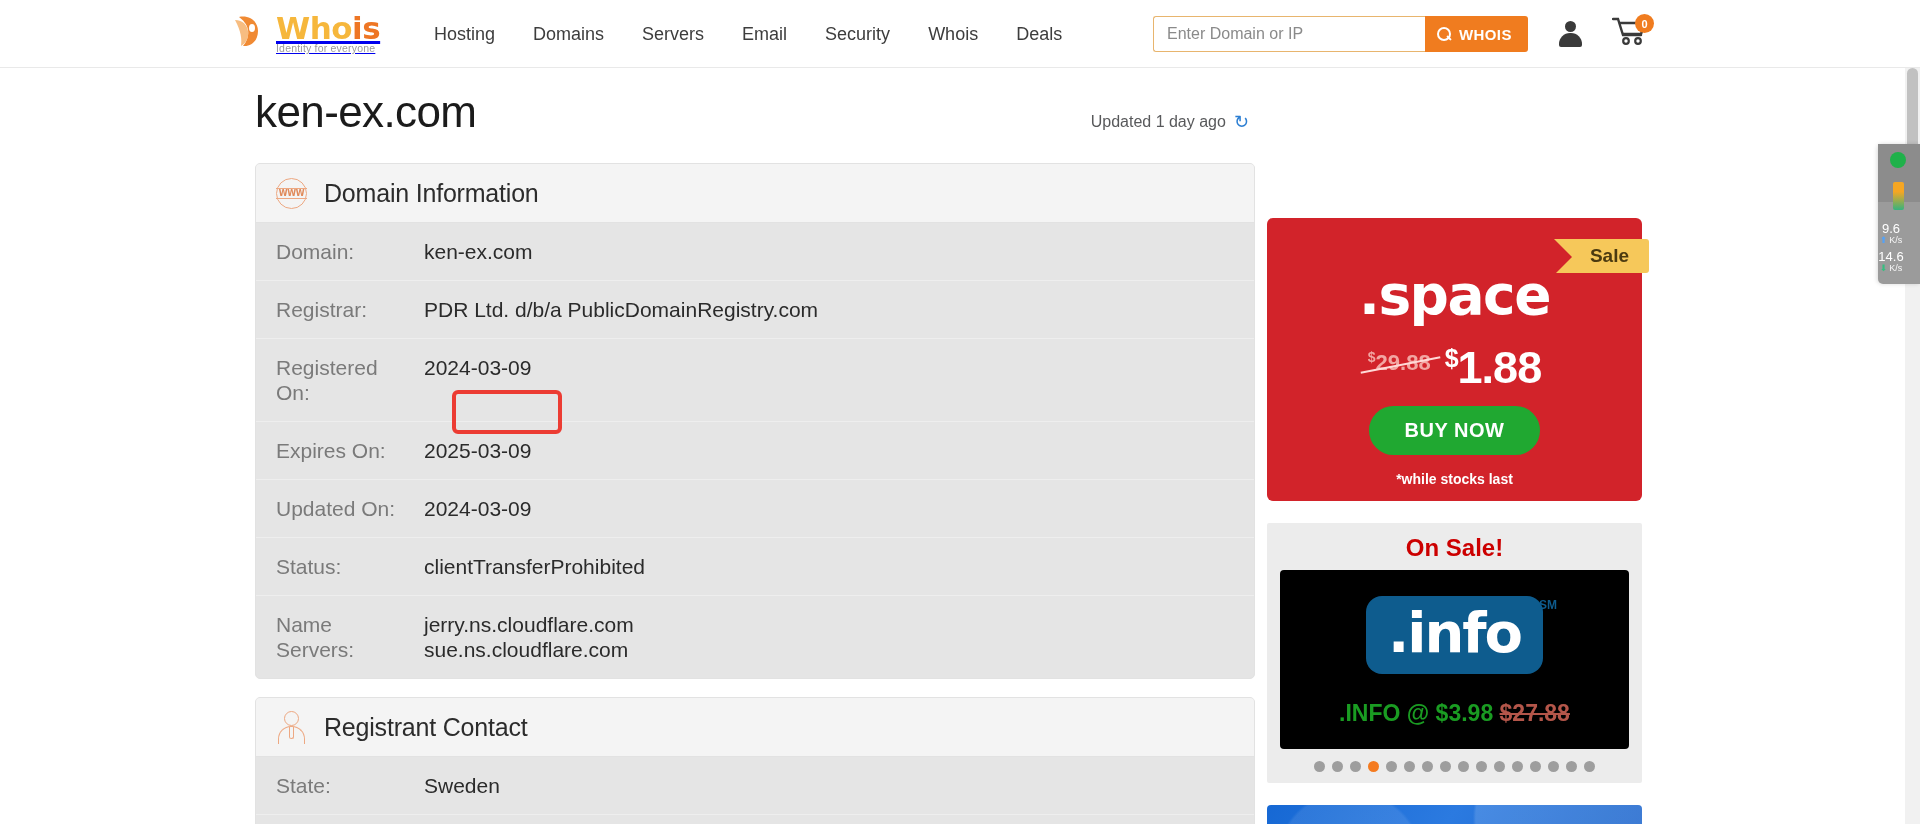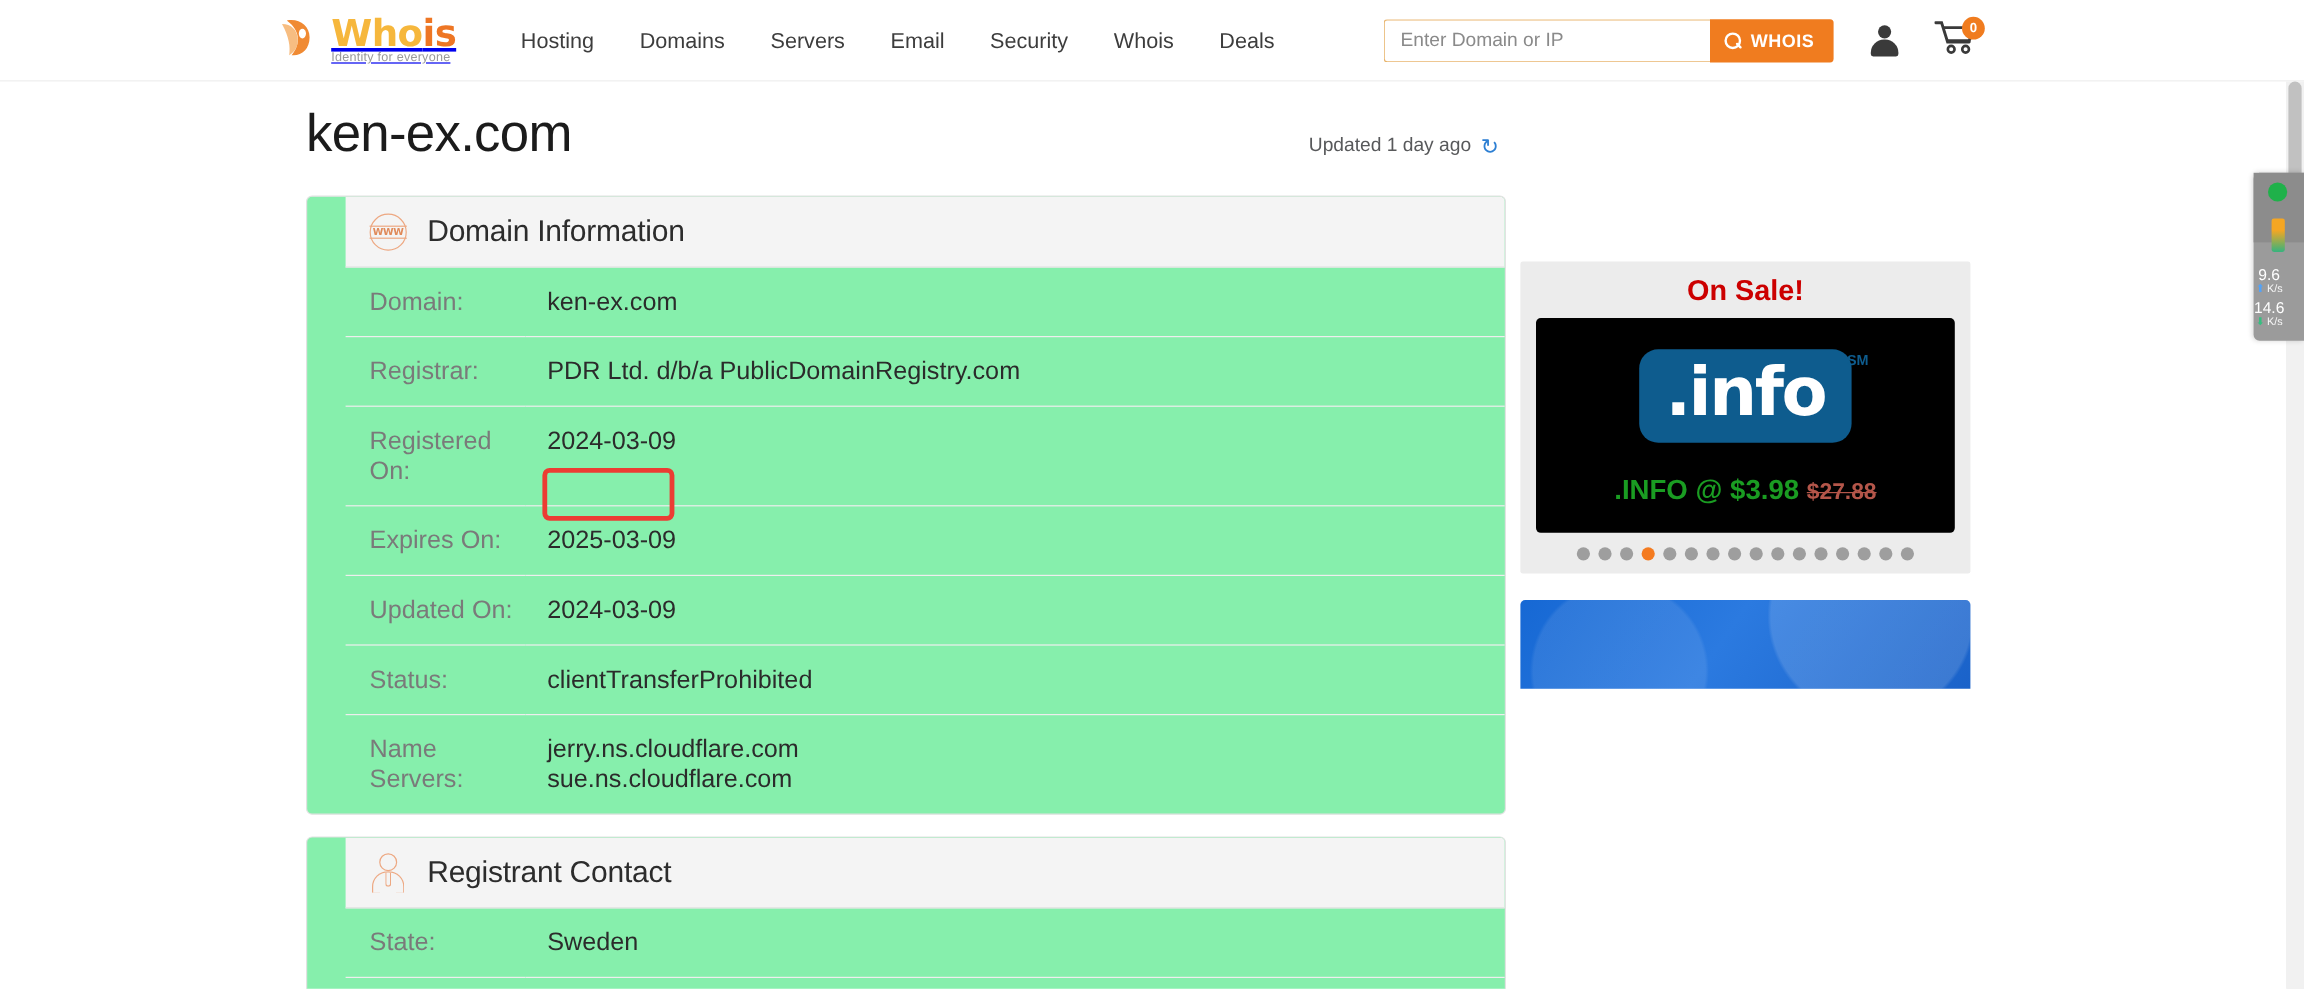--- a/index.html
+++ b/index.html
@@ -177,24 +177,23 @@
     display: flex;
     align-items: center;
     gap: 8px;
     white-space: nowrap;
   }
   .refresh-icon { color: #2d7fd3; font-size: 18px; cursor: pointer; line-height: 1; }
 
   .card {
     border: 1px solid #e2e2e2;
     border-radius: 5px;
-    background: #86efac;
+    background: #e5e5e5;
     margin-bottom: 18px;
     overflow: hidden;
-    padding-left: 32px;
   }
   .card-head {
     background: #f4f4f4;
     border-bottom: 1px solid #e2e2e2;
     height: 59px;
     display: flex;
     align-items: center;
     padding-left: 20px;
     gap: 17px;
   }
@@ -356,21 +355,21 @@
     font-family: "DejaVu Sans", sans-serif;
   }
   .info-logo .sm {
     position: absolute; right: -14px; top: 2px;
     color: #0e5c8e; font-size: 12px; font-weight: bold;
   }
   .onsale-price {
     margin-top: 26px; font-size: 23px; font-weight: bold;
   }
   .onsale-price .green { color: #1a9c22; }
-  .onsale-price .strike { color: #b4564a; text-decoration: line-through; font-size: 19px; }
+  .onsale-price .strike { color: #b4564a; text-decoration: line-through; font-size: 23px; }
   .dots {
     display: flex; justify-content: center; gap: 7px;
     margin-top: 12px; padding-bottom: 2px;
   }
   .dot { width: 11px; height: 11px; border-radius: 50%; background: #9e9e9e; cursor: pointer; }
   .dot.on { background: #f47b20; }
 
   .ad-blue {
     position: relative;
     height: 74px;
@@ -564,20 +563,30 @@
       </tbody>
         </table>
     </div>
 
   </div>
 
   <div class="hl-box"></div>
 
   <div class="rail">
 
+    <div class="ad-space">
+      <div class="sale-ribbon">Sale</div>
+      <div class="ad-tld">.space</div>
+      <div class="ad-price-row">
+        <span class="old-price"><sup>$</sup><span>29.88</span></span>
+        <span class="new-price"><sup>$</sup><span>1.88</span></span>
+      </div>
+      <button class="buy-btn">BUY NOW</button>
+      <div class="ad-note">*while stocks last</div>
+    </div>
 
     <div class="ad-onsale">
       <div class="onsale-title">On Sale!</div>
       <div class="onsale-card">
         <span class="info-logo">
           <span class="ltext">.info</span>
           <span class="sm">SM</span>
         </span>
         <div class="onsale-price">
           <span class="green">.INFO @ $3.98</span>

